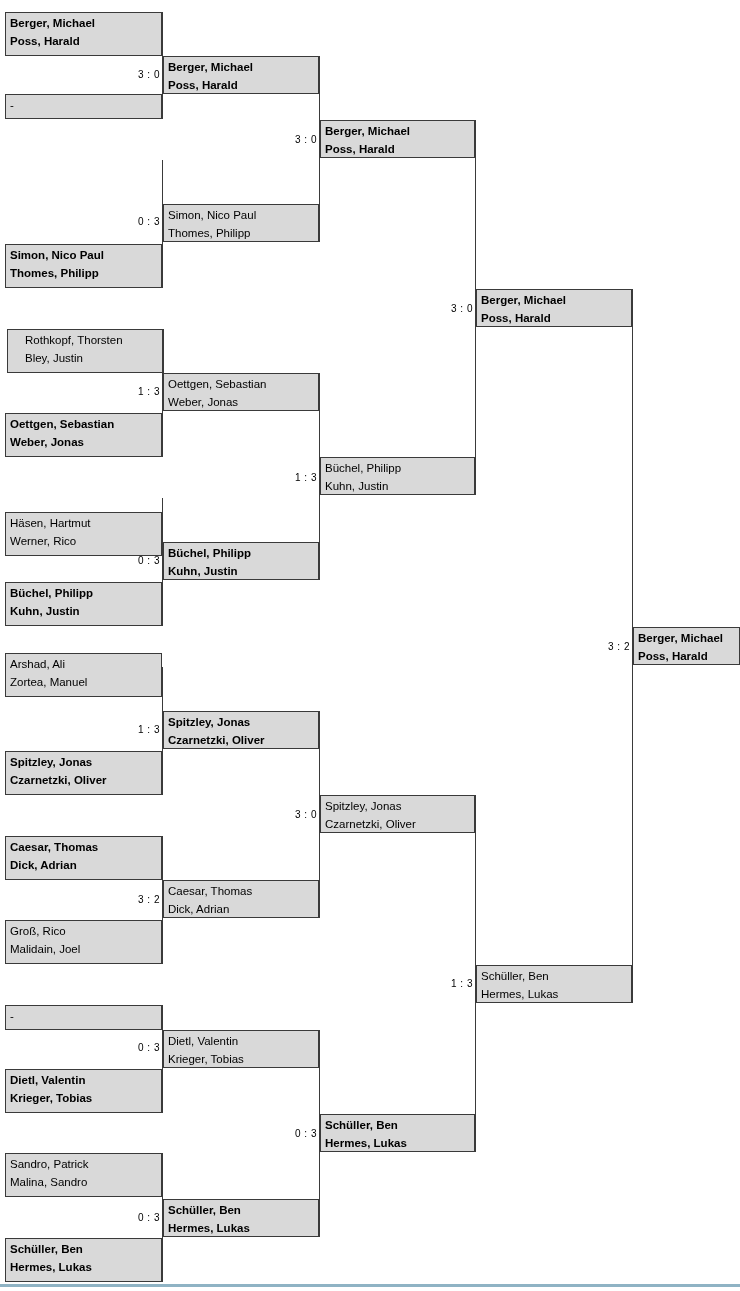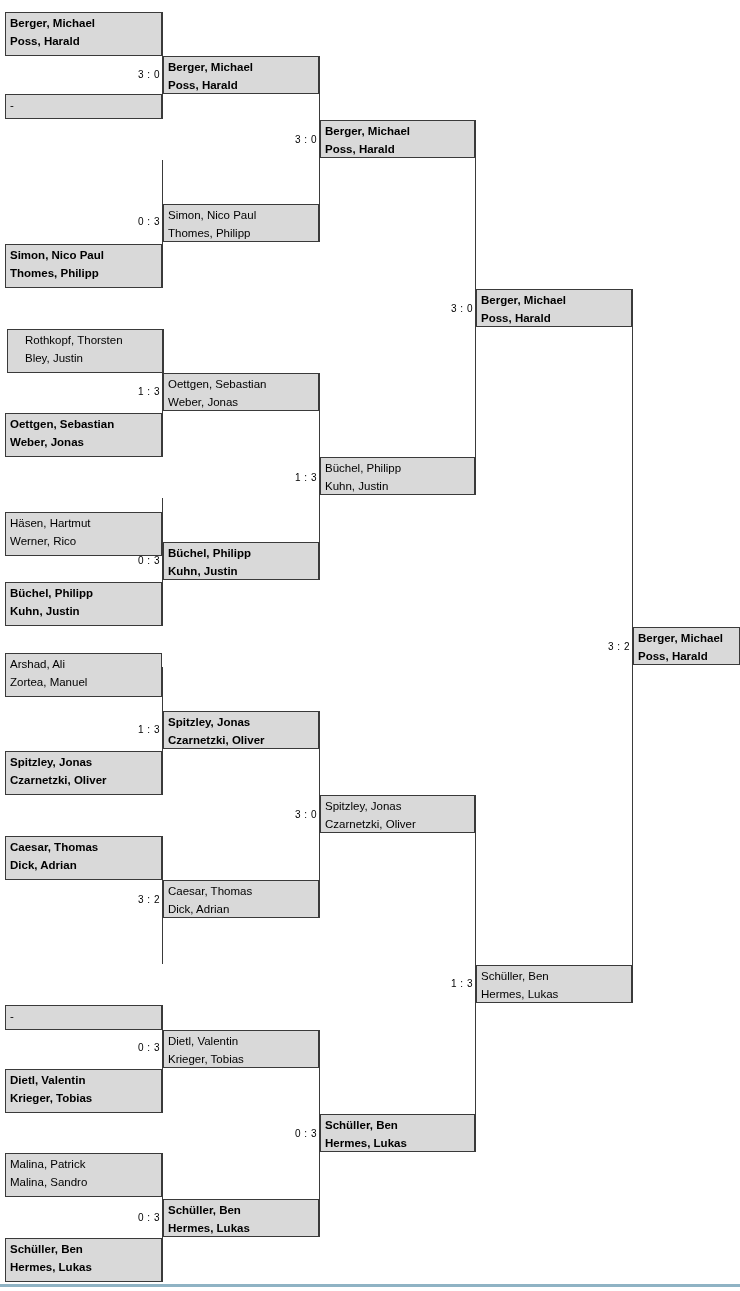--- a/index.html
+++ b/index.html
@@ -85,30 +85,34 @@
     <span class="ln">Zortea, Manuel</span>
   </div>
   <div class="box bold" style="left:5px;top:751px;width:157px;height:44px;">
     <span class="ln">Spitzley, Jonas</span>
     <span class="ln">Czarnetzki, Oliver</span>
   </div>
   <div class="box bold" style="left:5px;top:836px;width:157px;height:44px;">
     <span class="ln">Caesar, Thomas</span>
     <span class="ln">Dick, Adrian</span>
   </div>
+  <div class="box" style="left:5px;top:920px;width:157px;height:44px;">
+    <span class="ln">Groß, Rico</span>
+    <span class="ln">Malidain, Joel</span>
+  </div>
 
   <div class="box" style="left:5px;top:1005px;width:157px;height:25px;">
     <span class="ln">-</span>
   </div>
   <div class="box bold" style="left:5px;top:1069px;width:157px;height:44px;">
     <span class="ln">Dietl, Valentin</span>
     <span class="ln">Krieger, Tobias</span>
   </div>
   <div class="box" style="left:5px;top:1153px;width:157px;height:44px;">
-    <span class="ln">Malina, Patrick</span>
+    <span class="ln">Sandro, Patrick</span>
     <span class="ln">Malina, Sandro</span>
   </div>
   <div class="box bold" style="left:5px;top:1238px;width:157px;height:44px;">
     <span class="ln">Schüller, Ben</span>
     <span class="ln">Hermes, Lukas</span>
   </div>
 
   <div class="score" style="left:110px;top:69px;width:50px;">3 : 0</div>
   <div class="score" style="left:110px;top:216px;width:50px;">0 : 3</div>
   <div class="score" style="left:110px;top:386px;width:50px;">1 : 3</div>

